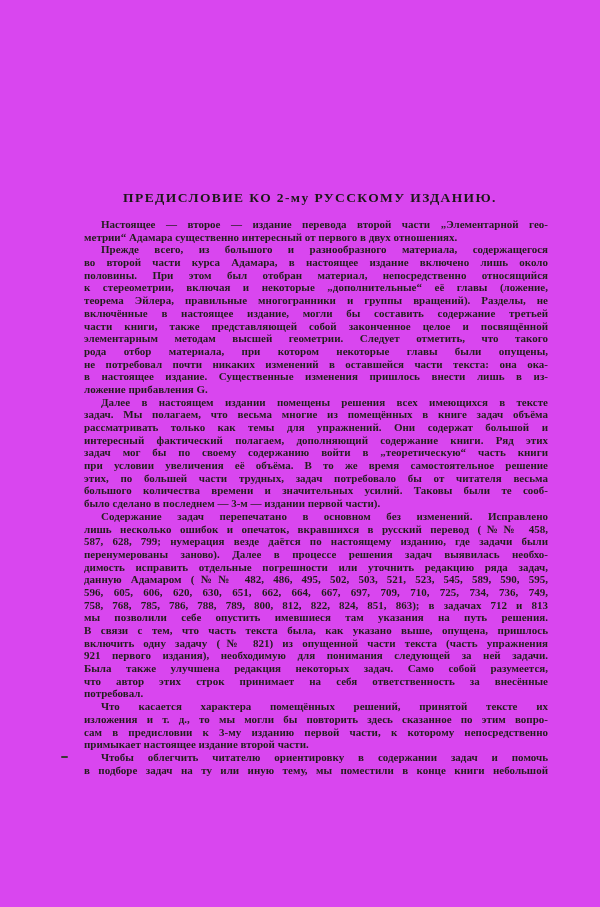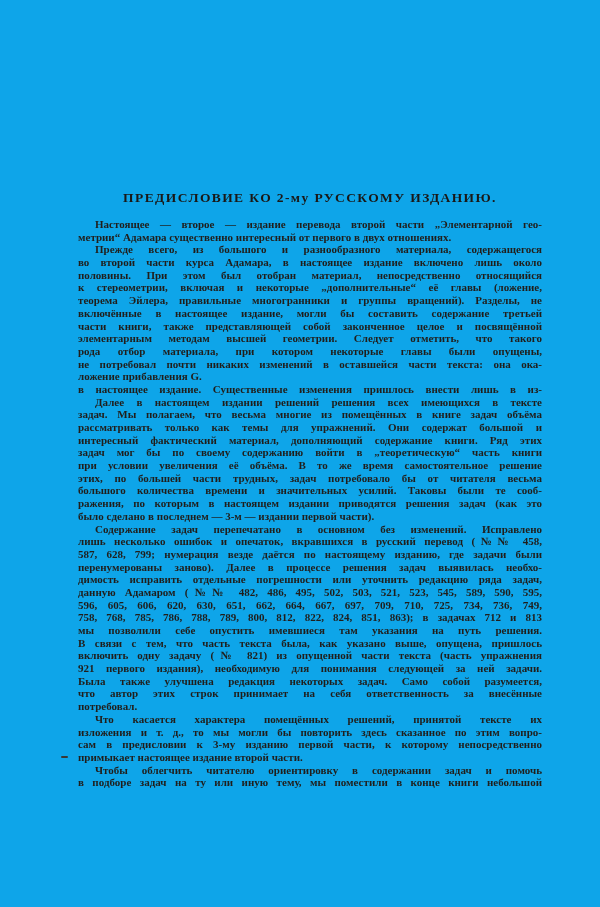--- a/index.html
+++ b/index.html
@@ -5,42 +5,42 @@
   html, body {
     margin: 0;
     padding: 0;
     background: #e8e8e6;
   }
   .page {
     position: relative;
     width: 600px;
     height: 907px;
     margin: 0 auto;
-    background: #0ea5e9;
+    background: #d946ef;
     overflow: hidden;
     font-family: "Liberation Serif", "DejaVu Serif", serif;
     color: #1d1b19;
   }
   .doc-title {
     position: absolute;
     top: 190px;
     left: 78px;
     width: 464px;
     margin: 0;
     font-size: 13.5px;
     font-weight: bold;
     letter-spacing: 1.4px;
     text-align: center;
     white-space: nowrap;
     color: #1a1816;
   }
   .body-text {
     position: absolute;
     top: 218px;
-    left: 78px;
+    left: 84px;
     width: 464px;
   }
   .paragraph {
     margin: 0;
     padding: 0;
   }
   .line {
     font-size: 11px;
     font-weight: bold;
     line-height: 12.7px;
@@ -82,33 +82,32 @@
         <div class="line indent">Прежде всего, из большого и разнообразного материала, содержащегося</div>
         <div class="line">во второй части курса Адамара, в настоящее издание включено лишь около</div>
         <div class="line">половины. При этом был отобран материал, непосредственно относящийся</div>
         <div class="line">к стереометрии, включая и некоторые „дополнительные“ её главы (ложение,</div>
         <div class="line">теорема Эйлера, правильные многогранники и группы вращений). Разделы, не</div>
         <div class="line">включённые в настоящее издание, могли бы составить содержание третьей</div>
         <div class="line">части книги, также представляющей собой законченное целое и посвящённой</div>
         <div class="line">элементарным методам высшей геометрии. Следует отметить, что такого</div>
         <div class="line">рода отбор материала, при котором некоторые главы были опущены,</div>
         <div class="line">не потребовал почти никаких изменений в оставшейся части текста: она ока-</div>
+        <div class="line">в настоящее издание. Существенные изменения пришлось внести лишь в из-</div>
         <div class="line endline">ложение прибавления G.</div>
-        <div class="line">в настоящее издание. Существенные изменения пришлось внести лишь в из-</div>
       </div>
       <div class="paragraph">
-        <div class="line indent">Далее в настоящем издании решений решения всех имеющихся в тексте</div>
+        <div class="line indent">Далее в настоящем издании помещены решения всех имеющихся в тексте</div>
         <div class="line">задач. Мы полагаем, что весьма многие из помещённых в книге задач объёма</div>
         <div class="line">рассматривать только как темы для упражнений. Они содержат большой и</div>
-        <div class="line">интересный фактический материал, дополняющий содержание книги. Ряд этих</div>
+        <div class="line">интересный фактический полагаем, дополняющий содержание книги. Ряд этих</div>
         <div class="line">задач мог бы по своему содержанию войти в „теоретическую“ часть книги</div>
         <div class="line">при условии увеличения её объёма. В то же время самостоятельное решение</div>
         <div class="line">этих, по большей части трудных, задач потребовало бы от читателя весьма</div>
         <div class="line">большого количества времени и значительных усилий. Таковы были те сооб-</div>
-        <div class="line">ражения, по которым в настоящем издании приводятся решения задач (как это</div>
         <div class="line endline">было сделано в последнем — 3-м — издании первой части).</div>
       </div>
       <div class="paragraph">
         <div class="line indent">Содержание задач перепечатано в основном без изменений. Исправлено</div>
         <div class="line">лишь несколько ошибок и опечаток, вкравшихся в русский перевод (№№ 458,</div>
         <div class="line">587, 628, 799; нумерация везде даётся по настоящему изданию, где задачи были</div>
         <div class="line">перенумерованы заново). Далее в процессе решения задач выявилась необхо-</div>
         <div class="line">димость исправить отдельные погрешности или уточнить редакцию ряда задач,</div>
         <div class="line">данную Адамаром (№№ 482, 486, 495, 502, 503, 521, 523, 545, 589, 590, 595,</div>
         <div class="line">596, 605, 606, 620, 630, 651, 662, 664, 667, 697, 709, 710, 725, 734, 736, 749,</div>

